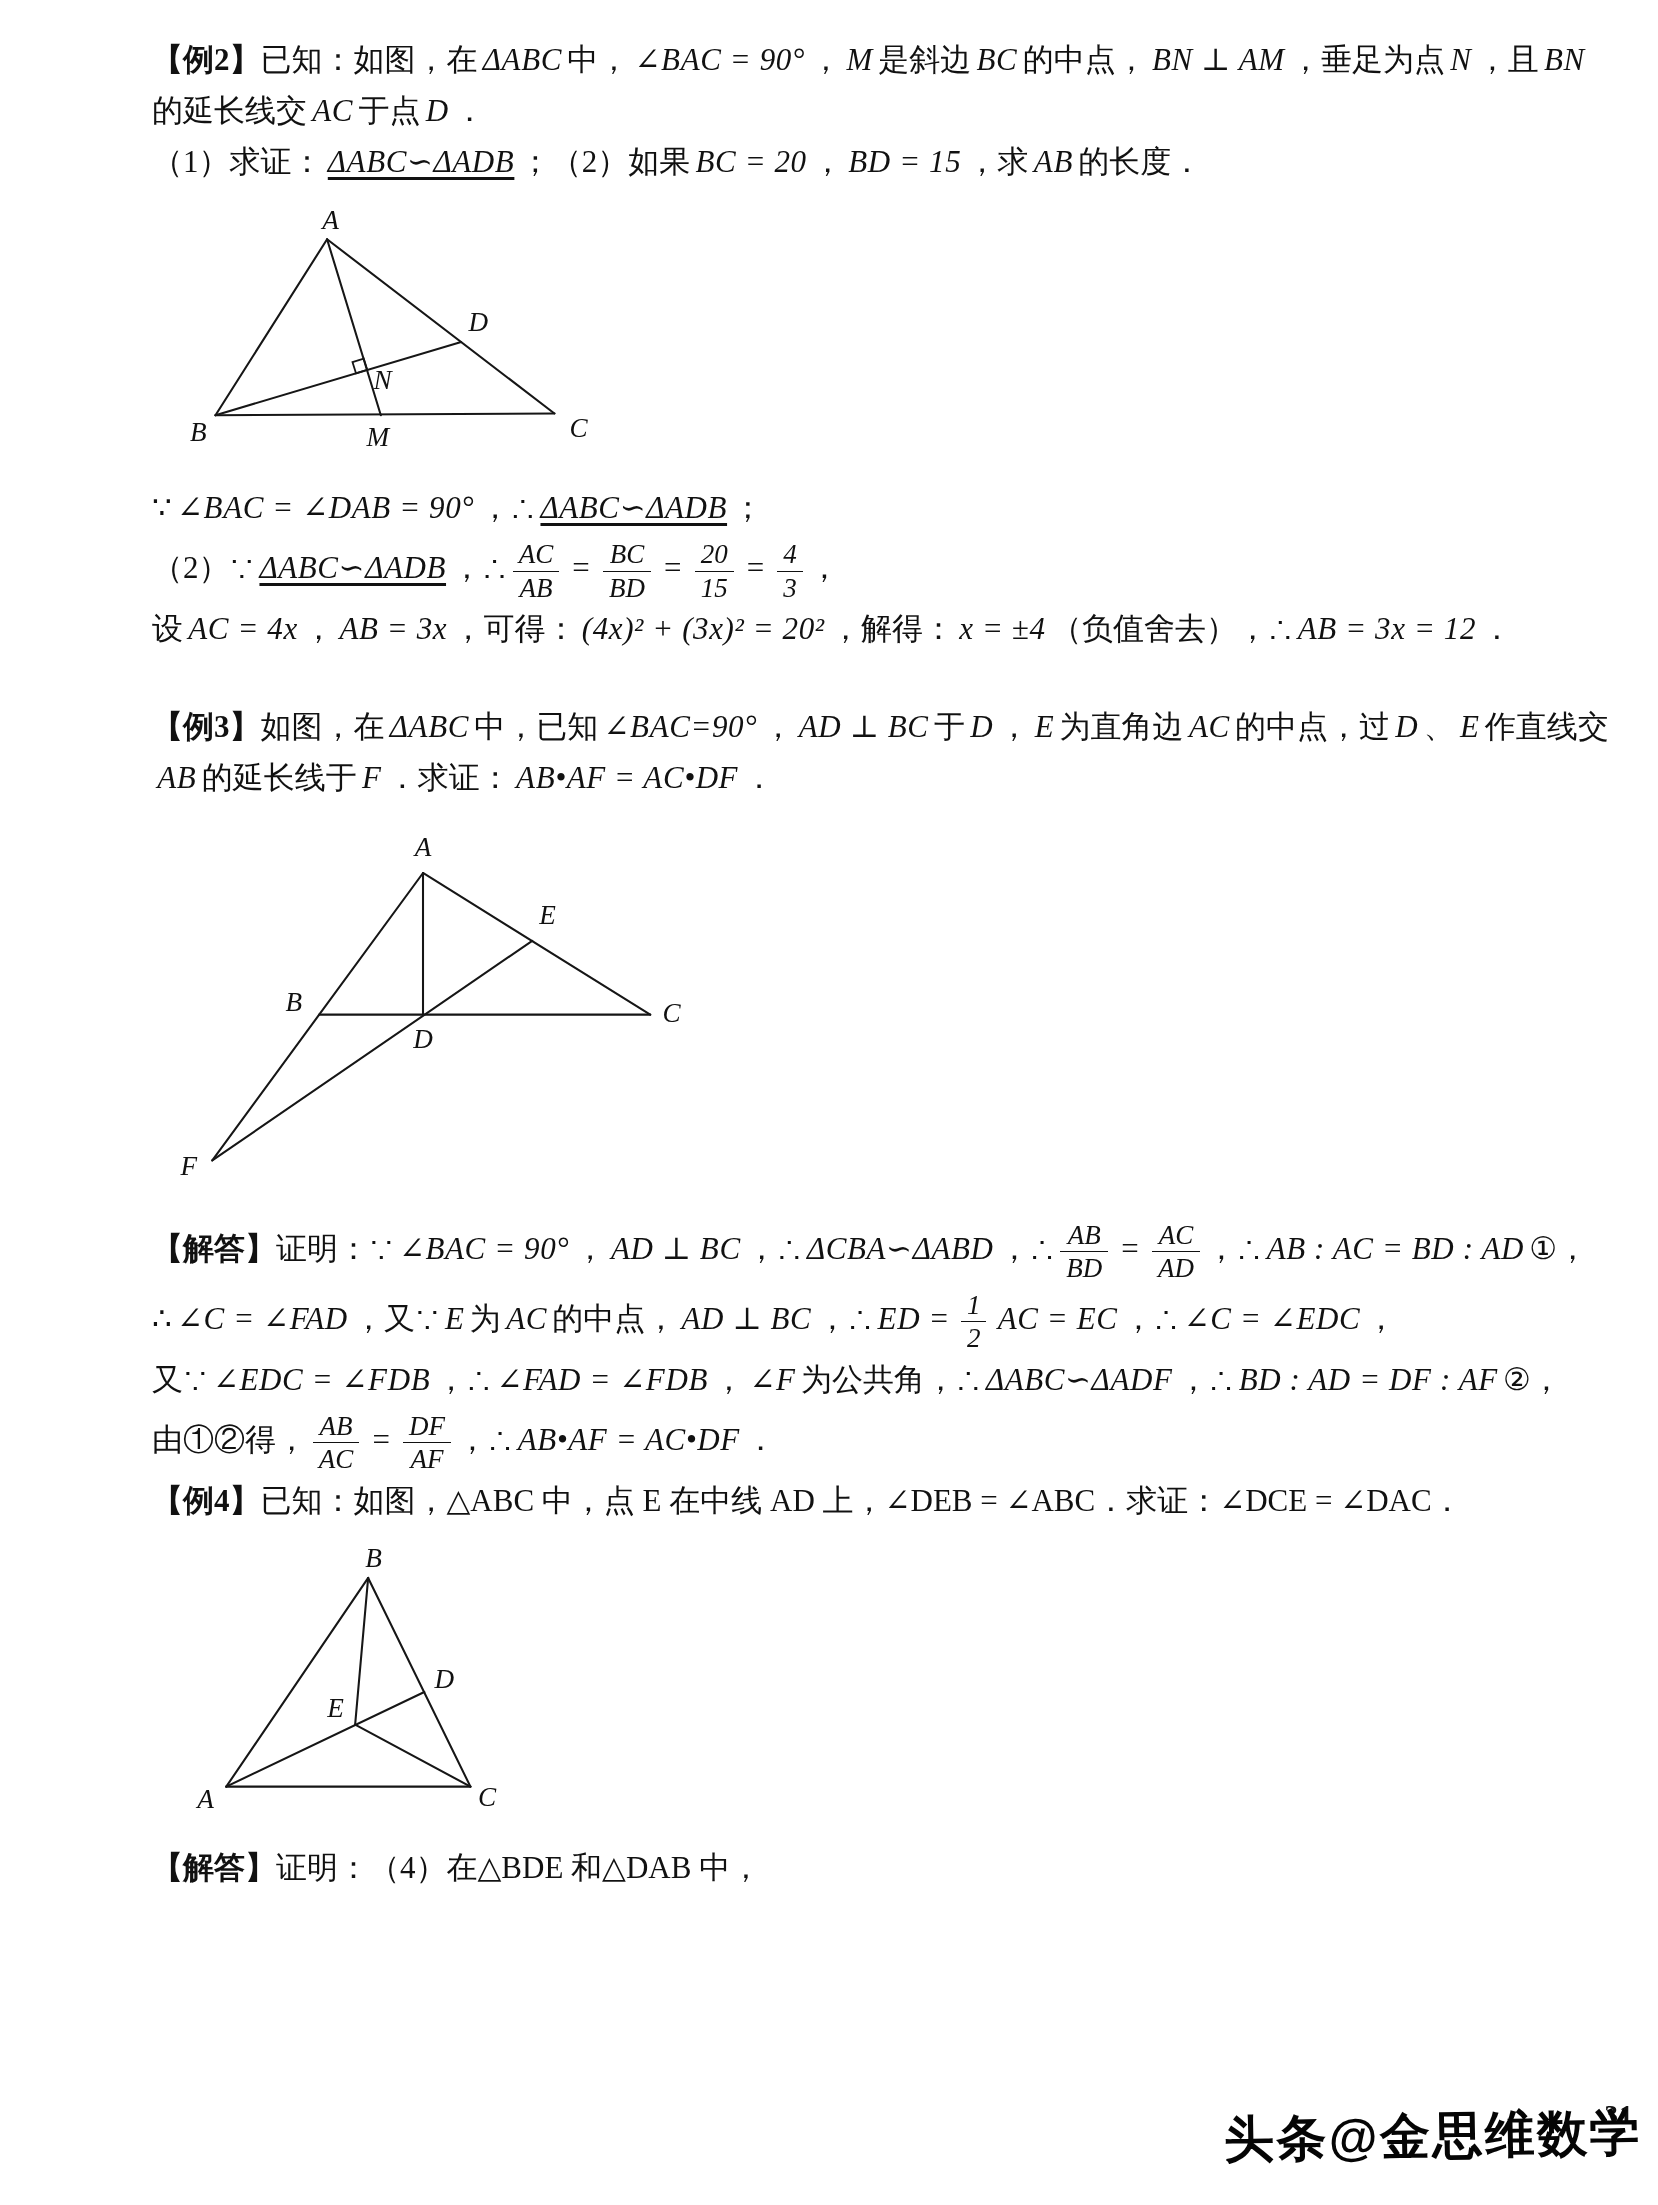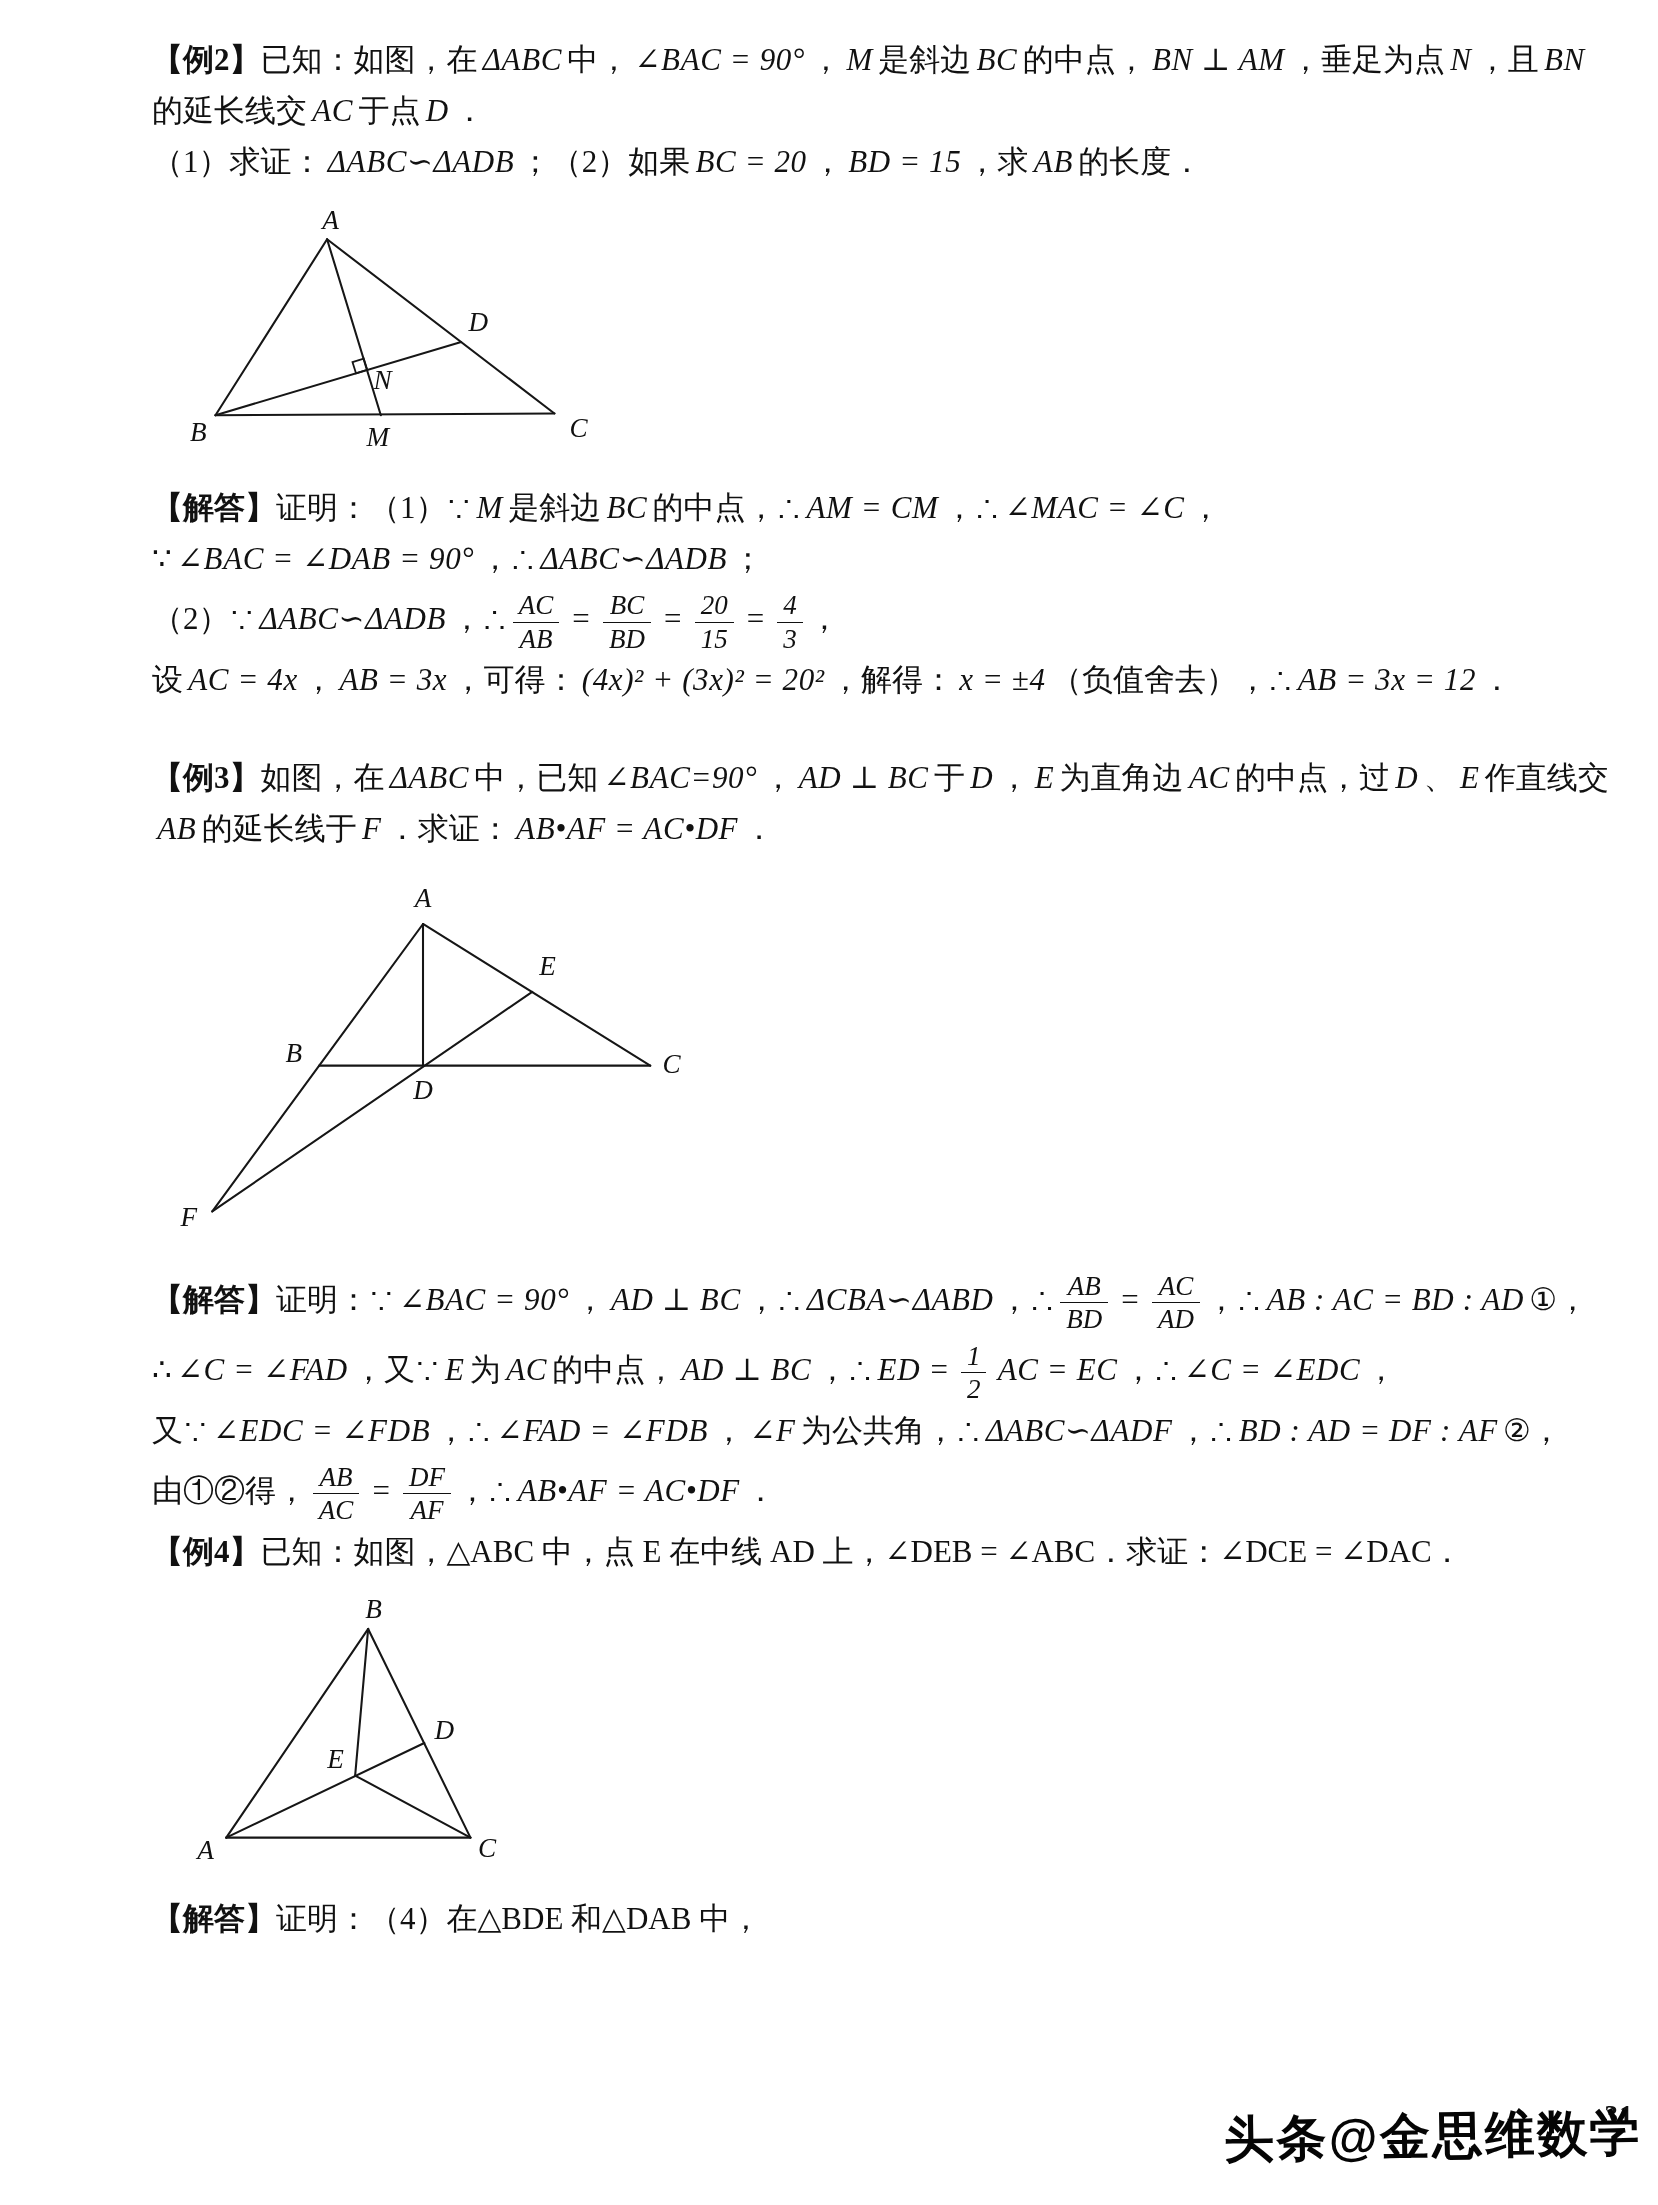--- a/index.html
+++ b/index.html
@@ -6,21 +6,21 @@
   body{
     width:1658px;height:2205px;background:#ffffff;position:relative;overflow:hidden;
     font-family:"Liberation Serif","DejaVu Serif",serif;color:#111111;
   }
   #doc{padding:34px 23.6px 0 152px;font-size:31px;line-height:51px;}
   .para{white-space:normal;}
   .para.tall{line-height:70px;}
   .cn{font-style:normal;}
   .b{font-weight:bold;}
   .math{font-style:italic;margin:0 5.3px;letter-spacing:0.6px;}
-  .u{text-underline-offset:5.3px;}
+  .u{text-decoration:underline;text-underline-offset:5.3px;}
   .fr{display:inline-block;vertical-align:middle;text-align:center;
       font-style:italic;font-size:27px;line-height:1.12;margin:0 5.9px;}
   .fr .n{display:block;border-bottom:1.8px solid #111;padding:0 5.9px 1.2px 5.9px;}
   .fr .d{display:block;padding:1.2px 5.9px 0 5.9px;}
   .figwrap{display:block;margin:17.7px 0 23.6px 0;}
   .figwrap svg{display:block;}
   .figline{stroke:#161616;stroke-width:3.5;stroke-linecap:round;fill:none;}
   .figmark{stroke:#161616;stroke-width:3;fill:none;}
   .figlabel{font-family:"Liberation Serif","DejaVu Serif",serif;font-style:italic;
             font-size:46px;fill:#111;}
@@ -46,21 +46,20 @@
         <line x1="77" y1="356" x2="493" y2="232" class="figline"></line>
         <polygon points="334,279 328,260 309,266 315,285" class="figmark"></polygon>
         <text x="272" y="40" text-anchor="middle" class="figlabel">A</text>
         <text x="48" y="400" text-anchor="middle" class="figlabel">B</text>
         <text x="692" y="392" text-anchor="middle" class="figlabel">C</text>
         <text x="352" y="408" text-anchor="middle" class="figlabel">M</text>
         <text x="522" y="214" text-anchor="middle" class="figlabel">D</text>
         <text x="360" y="312" text-anchor="middle" class="figlabel">N</text>
       </svg>
     </div>
-    <div class="para"><span class="cn b">【解答】</span><span class="cn">证明：（1）∵</span><span class="math">M</span><span class="cn">是斜边</span><span class="math">BC</span><span class="cn">的中点，∴</span><span class="math">AM = CM</span><span class="cn">，∴</span><span class="math">∠MAC = ∠C</span><span class="cn">，</span></div>
     <div class="para"><span class="cn">∵</span><span class="math">∠BAC = ∠DAB = 90°</span><span class="cn">，∴</span><span class="math u">ΔABC∽ΔADB</span><span class="cn">；</span></div>
     <div class="para tall"><span class="cn">（2）∵</span><span class="math u">ΔABC∽ΔADB</span><span class="cn">，∴</span><span class="fr"><span class="n">AC</span><span class="d">AB</span></span><span class="math">=</span><span class="fr"><span class="n">BC</span><span class="d">BD</span></span><span class="math">=</span><span class="fr"><span class="n">20</span><span class="d">15</span></span><span class="math">=</span><span class="fr"><span class="n">4</span><span class="d">3</span></span><span class="cn">，</span></div>
     <div class="para"><span class="cn">设</span><span class="math">AC = 4x</span><span class="cn">，</span><span class="math">AB = 3x</span><span class="cn">，可得：</span><span class="math">(4x)² + (3x)² = 20²</span><span class="cn">，解得：</span><span class="math">x = ±4</span><span class="cn">（负值舍去），∴</span><span class="math">AB = 3x = 12</span><span class="cn">．</span></div>
     <div class="para" style="margin-top: 47px;"><span class="cn b">【例3】</span><span class="cn">如图，在</span><span class="math">ΔABC</span><span class="cn">中，已知</span><span class="math">∠BAC=90°</span><span class="cn">，</span><span class="math">AD ⊥ BC</span><span class="cn">于</span><span class="math">D</span><span class="cn">，</span><span class="math">E</span><span class="cn">为直角边</span><span class="math">AC</span><span class="cn">的中点，过</span><span class="math">D</span><span class="cn">、</span><span class="math">E</span><span class="cn">作直线交</span></div>
     <div class="para"><span class="math">AB</span><span class="cn">的延长线于</span><span class="math">F</span><span class="cn">．求证：</span><span class="math">AB•AF = AC•DF</span><span class="cn">．</span></div>
     <div class="figwrap" style="margin-left: 5.9px;">
       <svg width="543" height="369" viewBox="0 0 920 625" style="font-size:52px">
         <line x1="92" y1="575" x2="449" y2="88" class="figline"></line>
         <line x1="273" y1="328" x2="834" y2="328" class="figline"></line>
         <line x1="449" y1="88" x2="834" y2="328" class="figline"></line>

